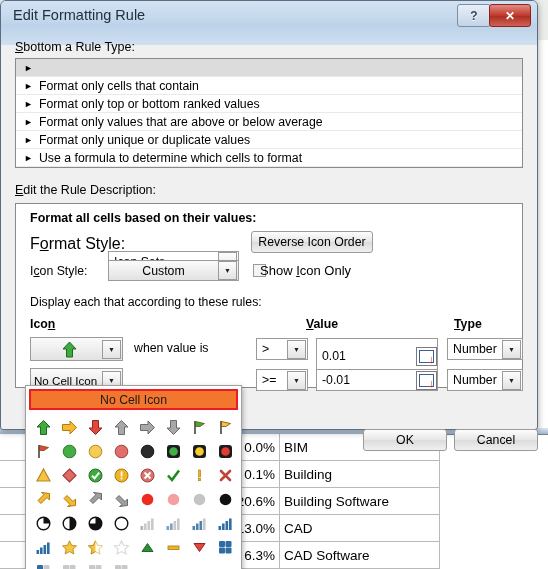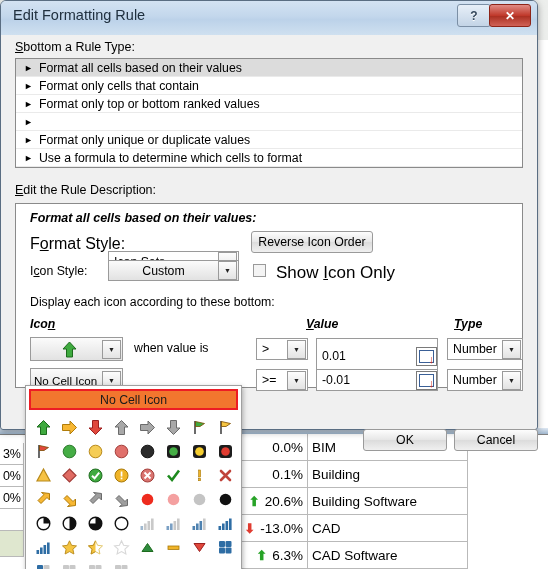--- a/index.html
+++ b/index.html
@@ -4,21 +4,21 @@
 <style>
   html,body{margin:0;padding:0;}
   body{
     width:548px;height:569px;overflow:hidden;position:relative;
     font-family:"Liberation Sans", sans-serif;
     font-size:12px;color:#000;
     background:#f2f2f0;
   }
   
   #sheet{position:absolute;inset:0;background:#ffffff;}
-  .grid-rows{position:absolute;left:0;right:0;top:434px;margin-left:28px;}
+  .grid-rows{position:absolute;left:0;right:0;top:434px;}
   .srow{display:flex;height:27px;box-sizing:border-box;}
   .scell{box-sizing:border-box;border-right:1px solid #b9b9b9;border-bottom:1px solid #b9b9b9;
          background:#fff;display:flex;align-items:center;padding:0 4px;font-size:13.5px;
          font-family:"Liberation Sans",sans-serif;color:#000;overflow:hidden;white-space:nowrap;}
   .num{justify-content:flex-end;}
   .c1{width:26px;}
   .c2{width:76px;}
   .c3{width:82px;}
   .c4{width:96px;}
   .c5{width:160px;}
@@ -35,21 +35,21 @@
 
   
   #dialog{
     position:absolute;left:0;top:0;width:536px;height:428px;
     background:#f0f0f0;
     border:1px solid #5a6d82;
     border-radius:6px 6px 3px 3px;
     box-shadow:0 2px 7px rgba(0,0,0,.35);
     background:linear-gradient(#dbe7f3 0px,#dbe7f3 30px,#f0f0f0 30px,#f0f0f0 100%);
   }
-  #titlebar{height:34px;position:relative;
+  #titlebar{height:44px;position:relative;
     background:linear-gradient(#d3e2f2,#c3d7ec 45%,#bcd2e9 55%,#cfe0f0);
     border-radius:5px 5px 0 0;}
   #title{position:absolute;left:12px;top:6px;font-size:14.5px;color:#20303f;
     font-family:"Liberation Sans",sans-serif;}
   .tbtn{position:absolute;top:3px;height:21px;border:1px solid #7b8fa5;border-radius:3px;
     display:flex;align-items:center;justify-content:center;font-size:12px;font-weight:bold;
     color:#fff;cursor:pointer;}
   #btn-help{right:46px;width:32px;background:linear-gradient(#e7eff8,#c3d4e6);color:#33475c;
     text-shadow:0 1px 0 #fff;}
   #btn-close{right:6px;width:40px;background:linear-gradient(#e08b85,#c0392b 50%,#aa2e20 52%,#d06257);
@@ -62,21 +62,21 @@
   #rule-list{position:absolute;left:14px;top:27px;width:508px;height:110px;
     background:#fff;border:1px solid #8a8a8a;box-sizing:border-box;overflow:hidden;}
   .rule-item{height:18px;display:flex;align-items:center;padding-left:8px;font-size:12.3px;
     border-bottom:1px solid #eaeaea;box-sizing:border-box;cursor:default;}
   .rule-item.sel{background:#dcdcdc;}
   .tri{font-size:9px;margin-right:6px;color:#000;}
 
   #desc-box{position:absolute;left:14px;top:172px;width:508px;height:185px;
     background:#fff;border:1px solid #8a8a8a;box-sizing:border-box;}
 
-  .b{font-weight:bold;font-style:italic;}
+  .b{font-weight:bold;}
   .combo{box-sizing:border-box;border:1px solid #9a9a9a;background:#fff;height:21px;
     display:flex;align-items:center;position:relative;font-size:12.3px;cursor:pointer;}
   .combo .txt{padding-left:5px;flex:1;overflow:hidden;white-space:nowrap;}
   .combo .arrow{width:19px;height:19px;margin:0 1px 0 0;border:1px solid #9a9a9a;
     background:linear-gradient(#fdfdfd,#e3e3e3);display:flex;align-items:center;
     justify-content:center;font-size:7px;color:#222;box-sizing:border-box;}
   .btnish{background:linear-gradient(#fbfbfb,#e2e2e2);}
   .pushbtn{box-sizing:border-box;border:1px solid #9a9a9a;border-radius:3px;
     background:linear-gradient(#fdfdfd,#e6e6e6 50%,#dcdcdc 52%,#f0f0f0);
     display:flex;align-items:center;justify-content:center;font-size:12.3px;cursor:pointer;}
@@ -224,32 +224,32 @@
 
   <div class="dlgbody">
 
     <div class="sec-label" style="left:14px;top:9px;">
       <span class="ul">S</span><span>bottom a Rule Type:</span>
     </div>
 
     <div id="rule-list">
         <div class="rule-item sel">
           <span class="tri">►</span>
-          <span>Format all cells based on their values</span>
         </div>
         <div class="rule-item">
           <span class="tri">►</span>
           <span>Format only cells that contain</span>
         </div>
         <div class="rule-item">
           <span class="tri">►</span>
           <span>Format only top or bottom ranked values</span>
         </div>
         <div class="rule-item">
           <span class="tri">►</span>
+          <span>Format only values that are above or below average</span>
         </div>
         <div class="rule-item">
           <span class="tri">►</span>
           <span>Format only unique or duplicate values</span>
         </div>
         <div class="rule-item">
           <span class="tri">►</span>
           <span>Use a formula to determine which cells to format</span>
         </div>
       </div>
@@ -274,25 +274,25 @@
       </div>
 
       <div style="position:absolute;left:14px;top:60px;font-size:12.3px;">
         I<span class="ul">c</span>on Style:
       </div>
       <div class="combo btnish" style="left:92px;top:56px;width:131px;position:absolute;">
         <span class="txt" style="text-align:center;padding-right:5px;">Custom</span>
         <span class="arrow">▼</span>
       </div>
       <div class="chk" style="position:absolute;left:237px;top:60px;"></div>
-      <div style="position:absolute;left:260px;top:59px;font-size:17px;">
+      <div style="position:absolute;left:244px;top:59px;font-size:13px;">
         Show <span class="ul">I</span>con Only
       </div>
 
-      <div style="position:absolute;left:14px;top:91px;font-size:12.3px;">Display each icon according to these bottom:</div>
+      <div style="position:absolute;left:14px;top:91px;font-size:12.3px;">Display each that according to these rules:</div>
 
       <div class="b" style="position:absolute;left:14px;top:113px;font-size:12.3px;">
         Ico<span class="ul">n</span>
       </div>
       <div class="b" style="position:absolute;left:290px;top:113px;font-size:12.3px;">
         <span class="ul">V</span>alue
       </div>
       <div class="b" style="position:absolute;left:438px;top:113px;font-size:12.3px;">
         <span class="ul">T</span>ype
       </div>

